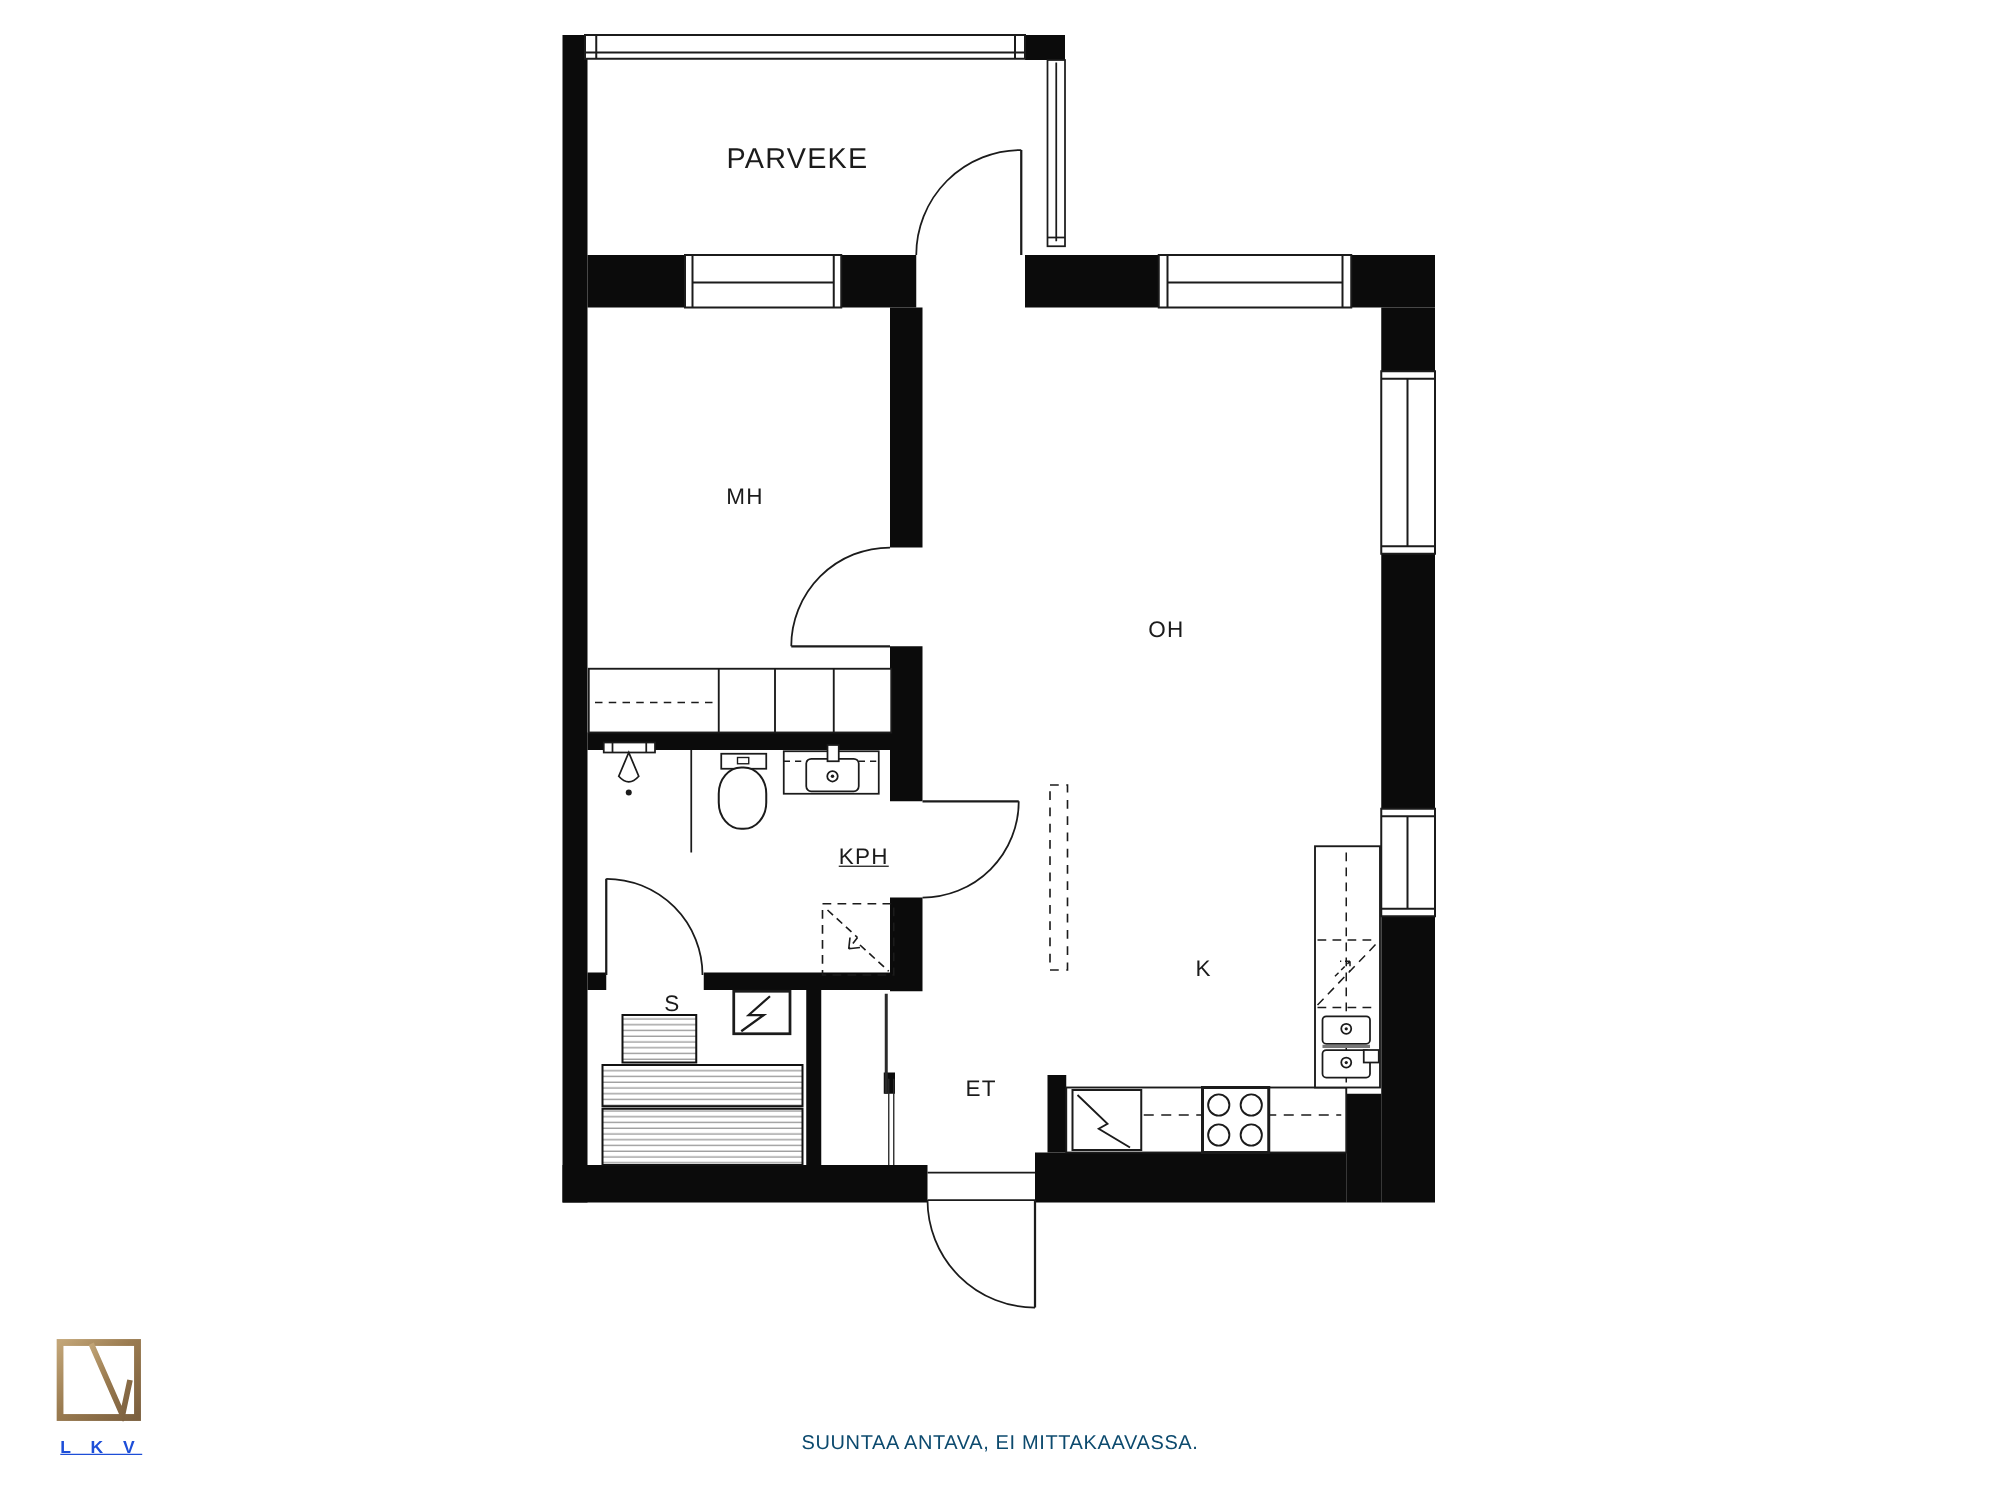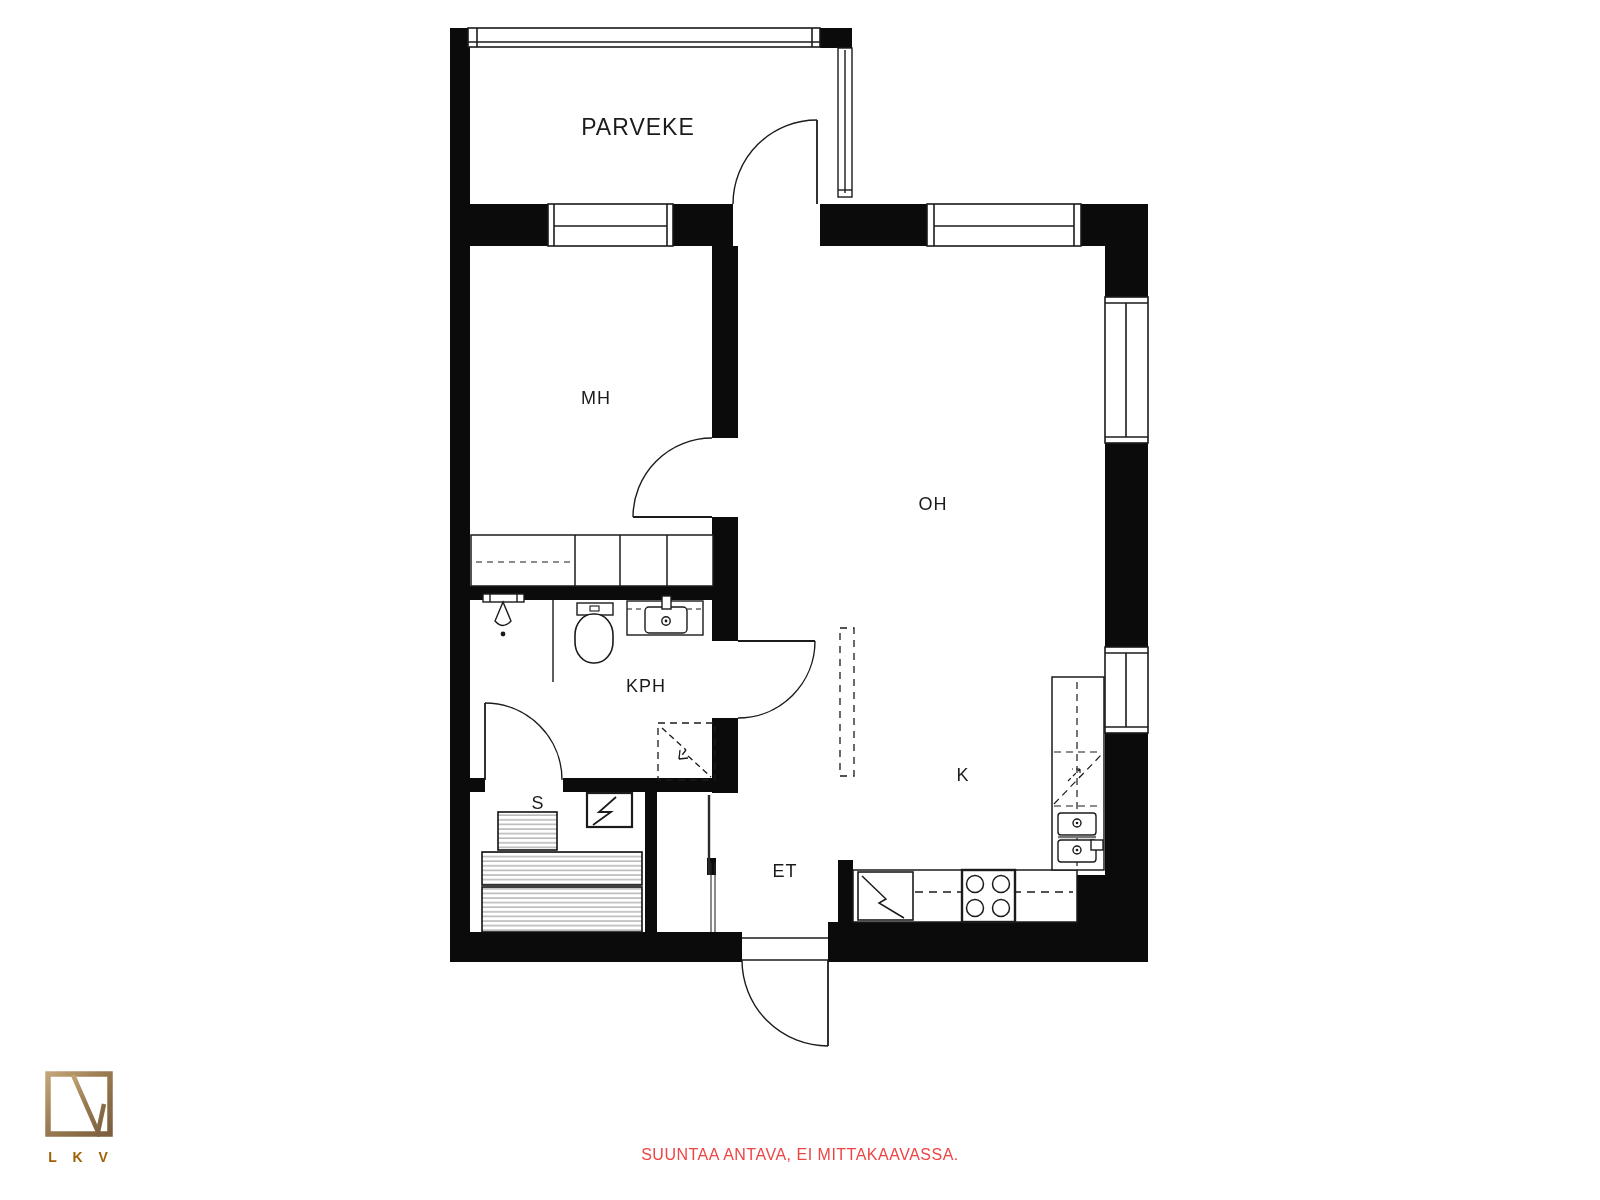--- a/index.html
+++ b/index.html
@@ -3,24 +3,24 @@
 <meta charset="utf-8">
 <style>
   html,body{margin:0;padding:0;background:#ffffff;}
   body{width:1600px;height:1200px;overflow:hidden;position:relative;
        font-family:"Liberation Sans","DejaVu Sans",sans-serif;color:#1b1b1b;}
   #plan{position:absolute;left:0;top:0;width:1600px;height:1200px;}
   .room-label{position:absolute;transform:translate(-50%,-50%);
        font-size:18px;letter-spacing:1px;color:#1b1b1b;white-space:nowrap;}
   .room-label.small{font-size:23px;}
   #footer-disclaimer{position:absolute;left:800px;top:1155px;transform:translate(-50%,-50%);
-       font-size:16px;letter-spacing:.5px;color:#ef4444;white-space:nowrap;}
+       font-size:16px;letter-spacing:.5px;color:#0c4a6e;white-space:nowrap;}
   #logo-box{position:absolute;left:45px;top:1071px;width:68px;height:66px;}
   #logo-caption{position:absolute;left:81px;top:1157px;transform:translate(-50%,-50%);
-       font-size:14px;font-weight:bold;letter-spacing:6px;color:#a16207;white-space:nowrap;}
+       font-size:14px;font-weight:bold;letter-spacing:6px;color:#1d4ed8;white-space:nowrap;text-decoration:underline;}
 </style>
 </head>
 <body>
 
 <div style="position:absolute;inset:0;">
 <svg id="plan" viewBox="0 0 1600 1200" fill="none" stroke-linecap="butt">
   <defs>
     <pattern id="bench" width="6" height="4.6" patternUnits="userSpaceOnUse">
       <rect width="6" height="4.6" fill="#ffffff"></rect>
       <line x1="0" y1="1" x2="6" y2="1" stroke="#9a9a9a" stroke-width="1.1"></line>
@@ -203,21 +203,21 @@
     <rect x="1091" y="840" width="12" height="10" fill="#ffffff"></rect>
   </g>
   <g stroke="#1b1b1b" stroke-width="1.3">
     <rect x="840" y="628" width="14" height="148" stroke-dasharray="7 6"></rect>
   </g>
 </svg>
 
 <div class="room-label small" style="left:638px;top:127px;">PARVEKE</div>
 <div class="room-label" style="left:596px;top:398px;">MH</div>
 <div class="room-label" style="left:933px;top:460px;margin-top:44px;">OH</div>
-<div class="room-label" style="left:646px;top:686px;">KPH</div>
+<div class="room-label" style="left:691px;top:686px;text-decoration:underline;">KPH</div>
 <div class="room-label" style="left:538px;top:803px;">S</div>
 <div class="room-label" style="left:785px;top:871px;">ET</div>
 <div class="room-label" style="left:963px;top:775px;">K</div>
 
 <div id="logo-box">
   <svg width="68" height="66" viewBox="0 0 68 66" fill="none">
     <rect x="3" y="3" width="62" height="60" stroke="url(#goldL)" stroke-width="5.5"></rect>
     <defs>
       <linearGradient id="goldL" x1="0" y1="0" x2="1" y2="1">
         <stop offset="0" stop-color="#c2a577"></stop>

